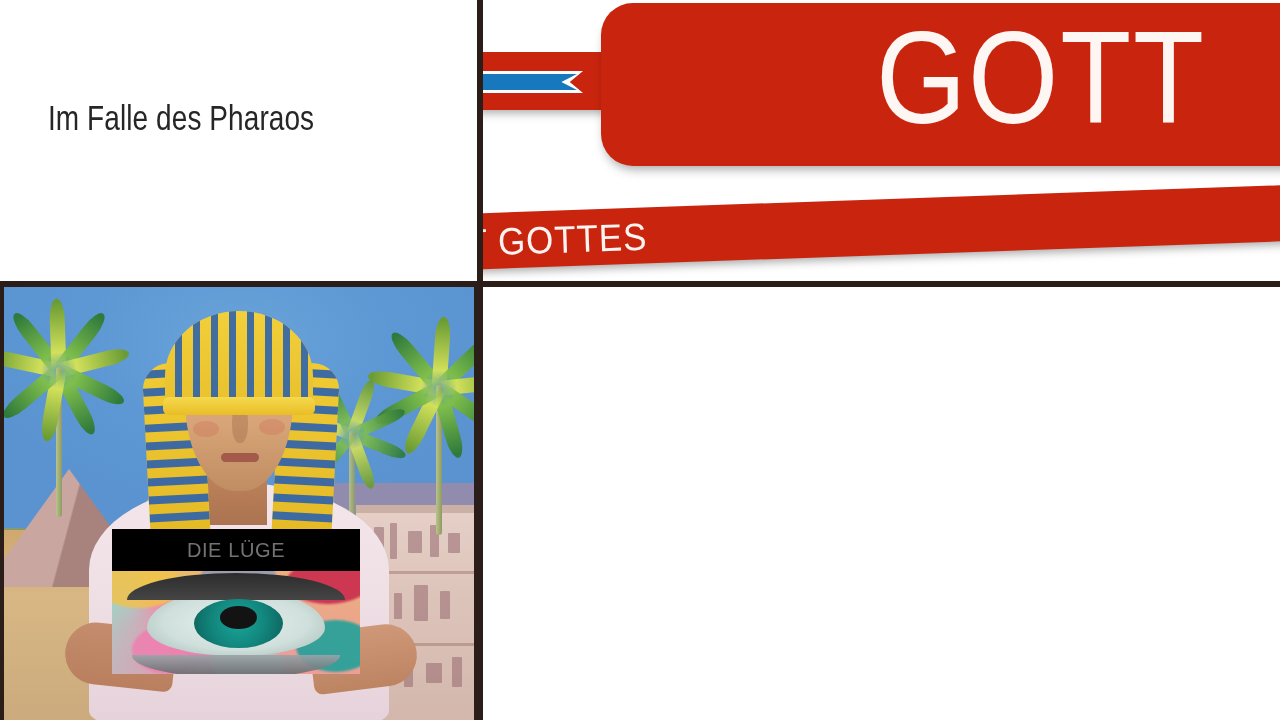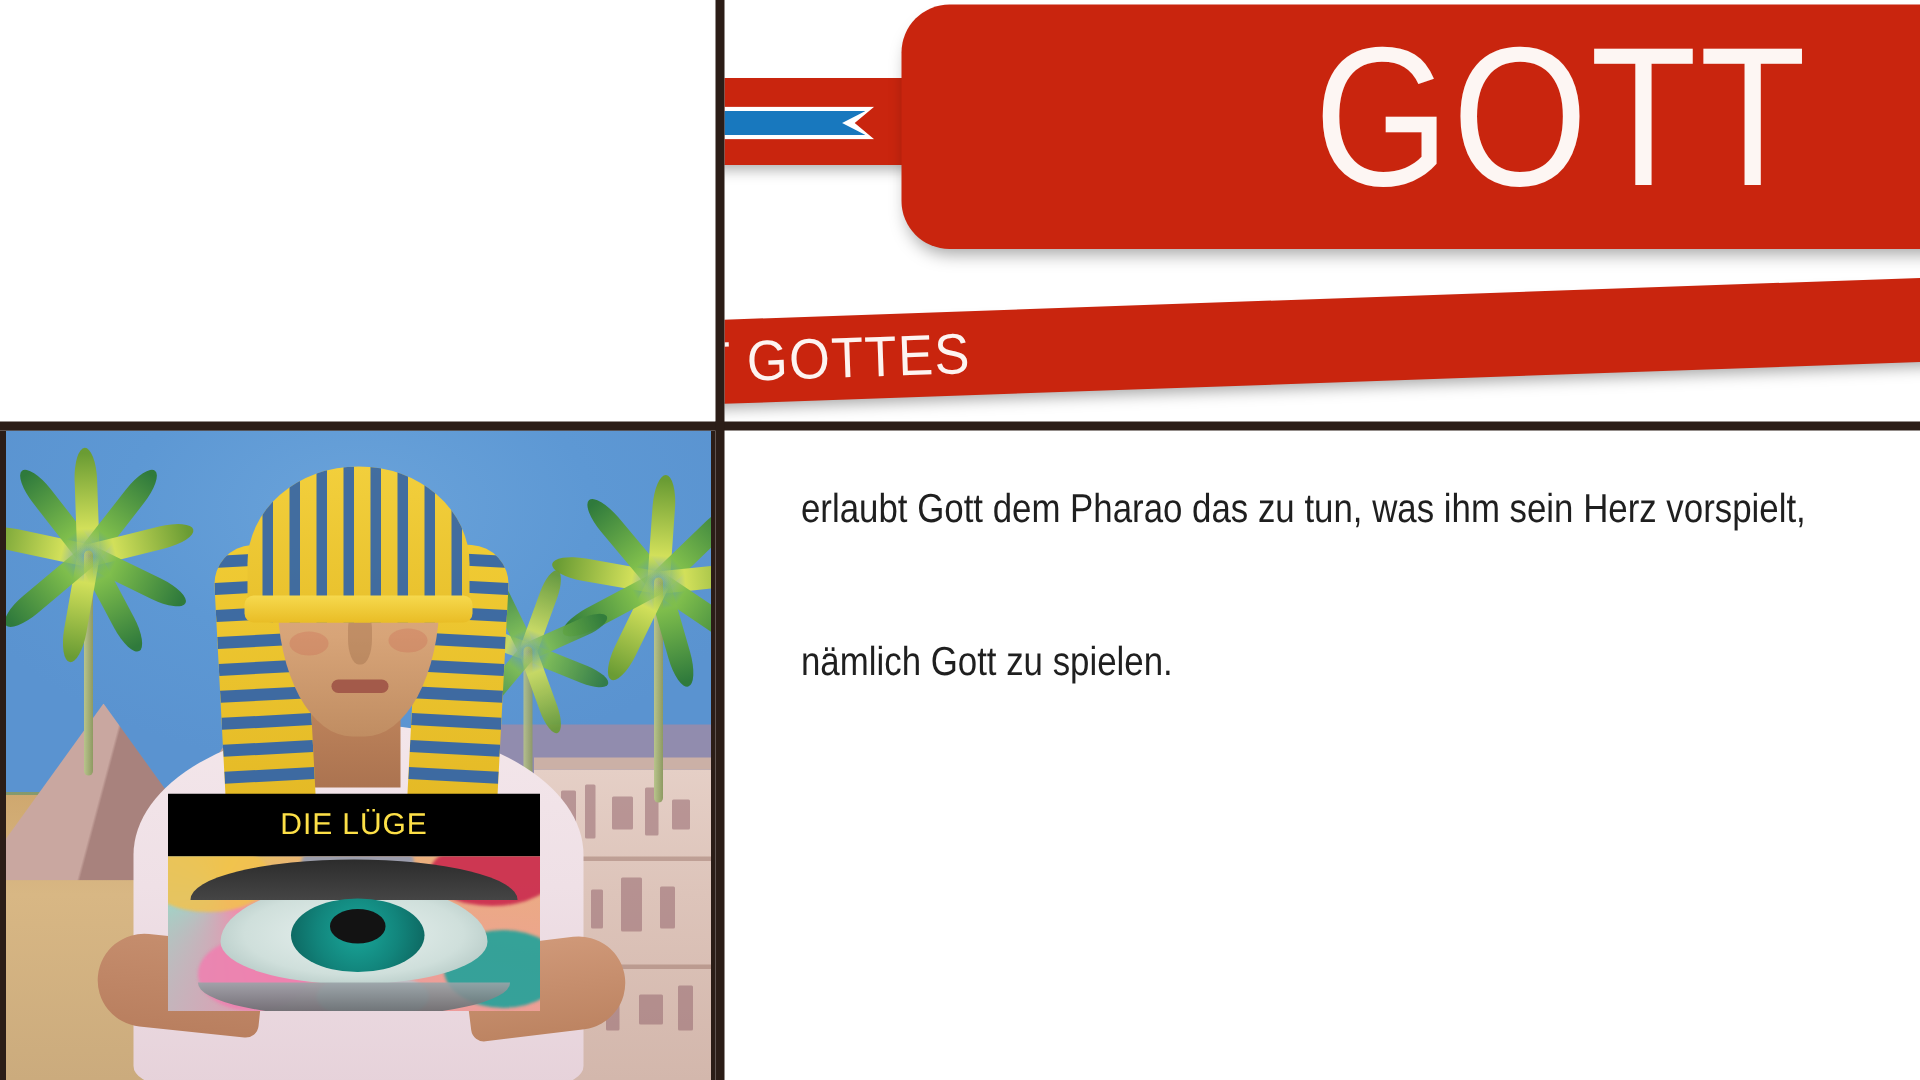--- a/index.html
+++ b/index.html
@@ -297,21 +297,21 @@
   #meme-overlay {
     position:absolute;
     left:108px; top:242px;
     width:248px; height:191px;
     z-index:20;
     overflow:hidden;
   }
   .meme-bar {
     position:relative;
     width:100%; background:#000000;
-    color:#fde047;
+    color:#737373;
     text-align:center;
     font-family:"Liberation Sans", sans-serif;
     font-weight:300;
     font-size:20px;
     letter-spacing:.6px;
   }
   .meme-bar.top    { height:42px; line-height:42px; }
   .meme-bar.bottom { height:46px; line-height:46px; }
   .meme-eye {
     position:relative;
@@ -373,20 +373,23 @@
     width:830px;
   }
   #para-1 { top:34px; }
   #para-2 { top:136px; }
 </style>
 </head>
 <body>
 
 <div id="slide">
 
+  <div id="q-topleft">
+    <div id="heading-pharao">Im Falle des Pharaos</div>
+  </div>
 
   <div id="q-topright">
 
     <div class="stem-band"></div>
     <div class="ribbon-outline"></div>
     <div class="ribbon-blue"></div>
 
     <div class="gott-box"></div>
     <div id="label-gott">GOTT</div>
 
@@ -532,22 +535,18 @@
           <div class="eye-lid-top"></div>
           <div class="eye-iris"></div>
           <div class="eye-pupil"></div>
           <div class="eye-lid-bot"></div>
         </div>
       </div>
 
     </div>
   </div>
 
-  <div id="q-botright">
-    <div id="para-1" class="body-p">erlaubt Gott dem Pharao das zu tun, was ihm sein Herz vorspielt,</div>
-    <div id="para-2" class="body-p">nämlich Gott zu spielen.</div>
-  </div>
 
   <div class="divider-h"></div>
   <div class="divider-h-right"></div>
   <div class="divider-v"></div>
 
 </div>
 
 </body></html>

